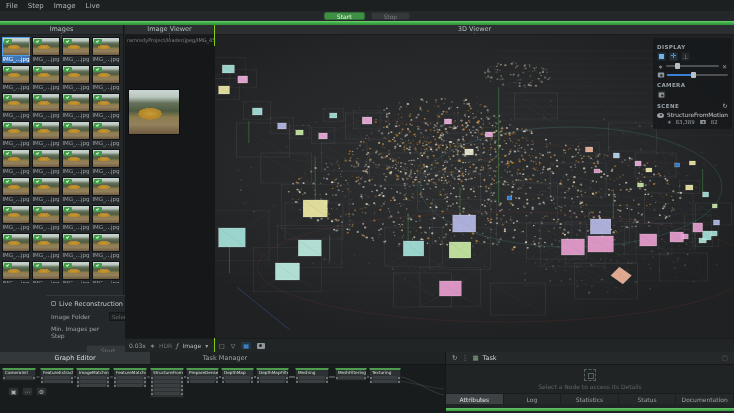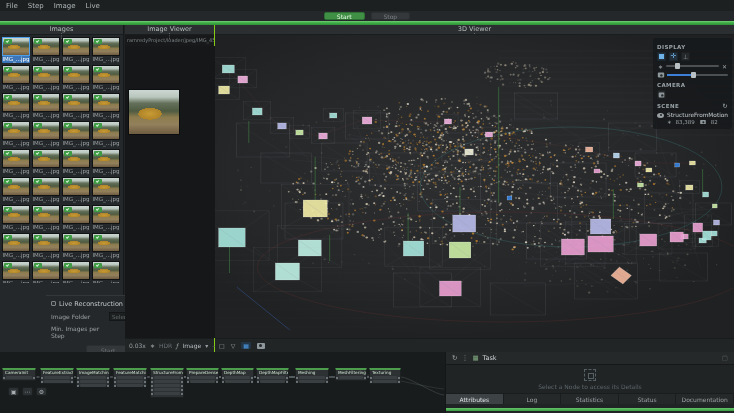--- a/index.html
+++ b/index.html
@@ -2870,20 +2870,24 @@
     </div>
     <div class="panel-footer" style="gap:6px">
       <span>□</span>
       <span>▽</span>
       <span style="color:#4f9ee8;background:#233647;padding:0 2px;border-radius:1px">▦</span>
       <span class="cam-ic"></span>
     </div>
   </div>
 
   <div id="bottom-left">
+    <div id="graph-tabs">
+        <div class="gtab active">Graph Editor</div>
+        <div class="gtab">Task Manager</div>
+      </div>
     <div id="graph">
       <svg id="graph-edges" width="445" height="33" style="position:absolute;left:0;top:0">
           <path d="M36,12 C44,12 32,12 40,12" fill="none" stroke="#7f8a8e" stroke-width=".5" opacity="0.8"></path>
           <path d="M74,12 C82,12 68,12 76,12" fill="none" stroke="#7f8a8e" stroke-width=".5" opacity="0.8"></path>
           <path d="M110,12 C118,12 105,12 113,12" fill="none" stroke="#7f8a8e" stroke-width=".5" opacity="0.8"></path>
           <path d="M147,12 C155,12 142,12 150,12" fill="none" stroke="#7f8a8e" stroke-width=".5" opacity="0.8"></path>
           <path d="M184,12 C192,12 178,12 186,12" fill="none" stroke="#7f8a8e" stroke-width=".5" opacity="0.8"></path>
           <path d="M219,12 C227,12 213,12 221,12" fill="none" stroke="#7f8a8e" stroke-width=".5" opacity="0.8"></path>
           <path d="M254,12 C262,12 248,12 256,12" fill="none" stroke="#7f8a8e" stroke-width=".5" opacity="0.8"></path>
           <path d="M289,12 C297,12 287,12 295,12" fill="none" stroke="#7f8a8e" stroke-width=".5" opacity="0.8"></path>

